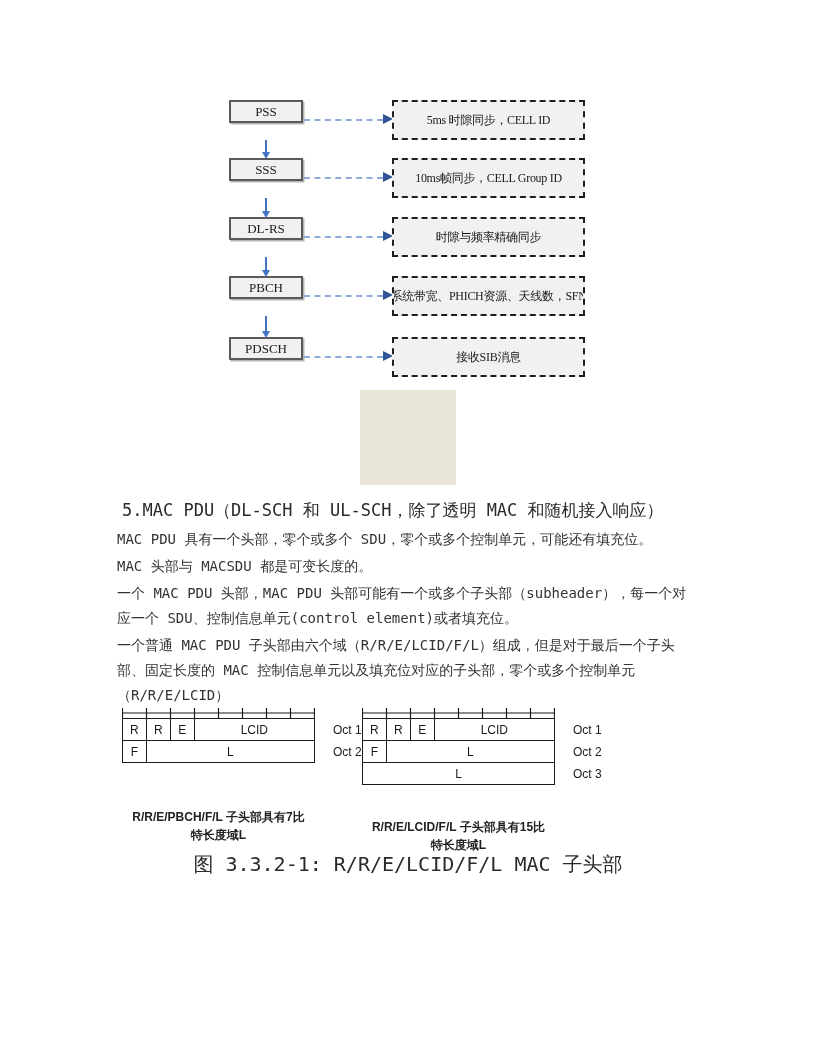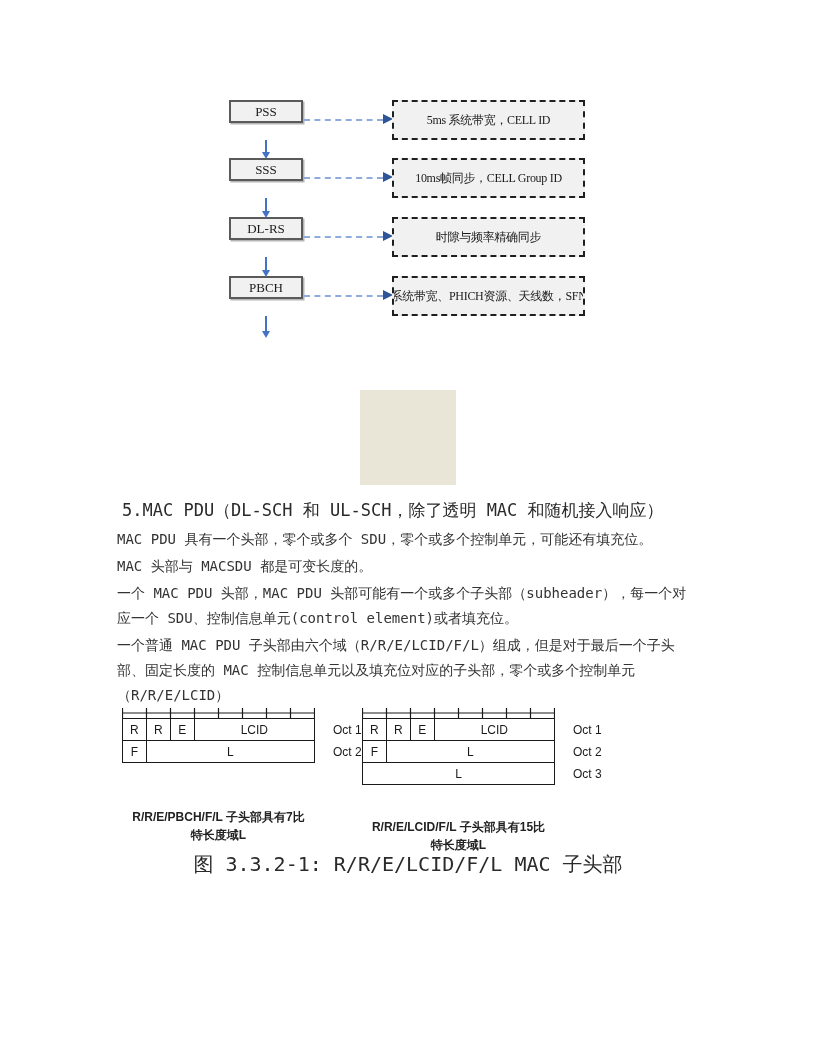--- a/index.html
+++ b/index.html
@@ -121,21 +121,21 @@
 <div class="page">
 
   <div class="flowchart">
 
     <div class="fc-row" style="top:0px">
       <div class="fc-box">
         <span>PSS</span>
       </div>
       <div class="fc-harrow"></div>
       <div class="fc-dashed">
-        <span>5ms 系统带宽，CELL ID</span>
+        <span>5ms 时隙同步，CELL ID</span>
       </div>
     </div>
 
     <div class="fc-row" style="top:58px">
       <div class="fc-box">
         <span>SSS</span>
       </div>
       <div class="fc-harrow"></div>
       <div class="fc-dashed">
         <span>10ms帧同步，CELL Group ID</span>
@@ -155,20 +155,29 @@
     <div class="fc-row" style="top:176px">
       <div class="fc-box">
         <span>PBCH</span>
       </div>
       <div class="fc-harrow"></div>
       <div class="fc-dashed">
         <span>系统带宽、PHICH资源、天线数，SFN</span>
       </div>
     </div>
 
+    <div class="fc-row" style="top:237px">
+      <div class="fc-box">
+        <span>PDSCH</span>
+      </div>
+      <div class="fc-harrow"></div>
+      <div class="fc-dashed">
+        <span>接收SIB消息</span>
+      </div>
+    </div>
 
     <div class="fc-varrow" style="top:40px;height:13px"></div>
     <div class="fc-varrow" style="top:98px;height:14px"></div>
     <div class="fc-varrow" style="top:157px;height:14px"></div>
     <div class="fc-varrow" style="top:216px;height:16px"></div>
   </div>
 
   <div class="beige-block"></div>
 
   <h2 class="heading">5.MAC PDU（DL-SCH 和 UL-SCH，除了透明 MAC 和随机接入响应）</h2>

